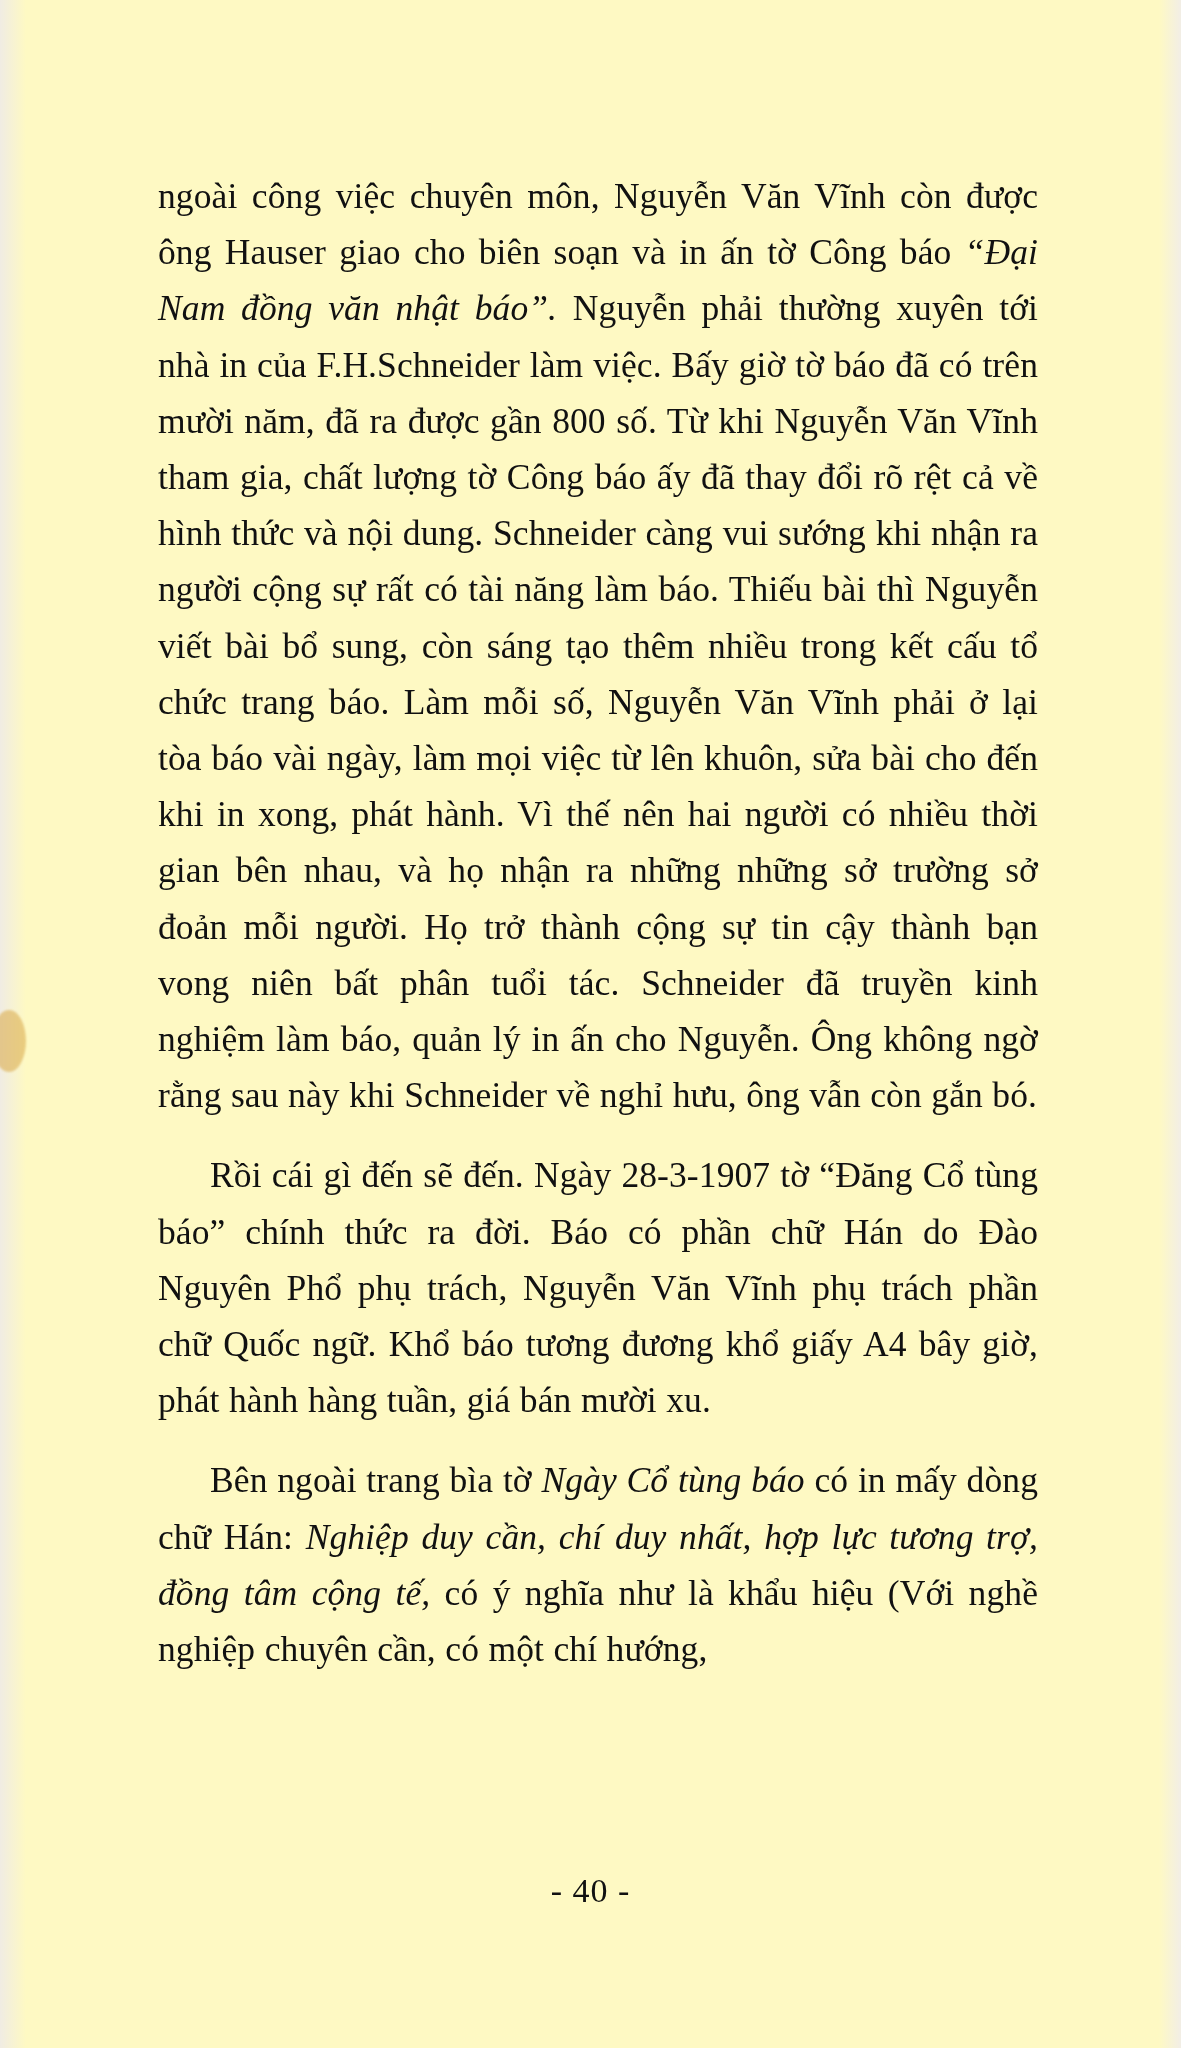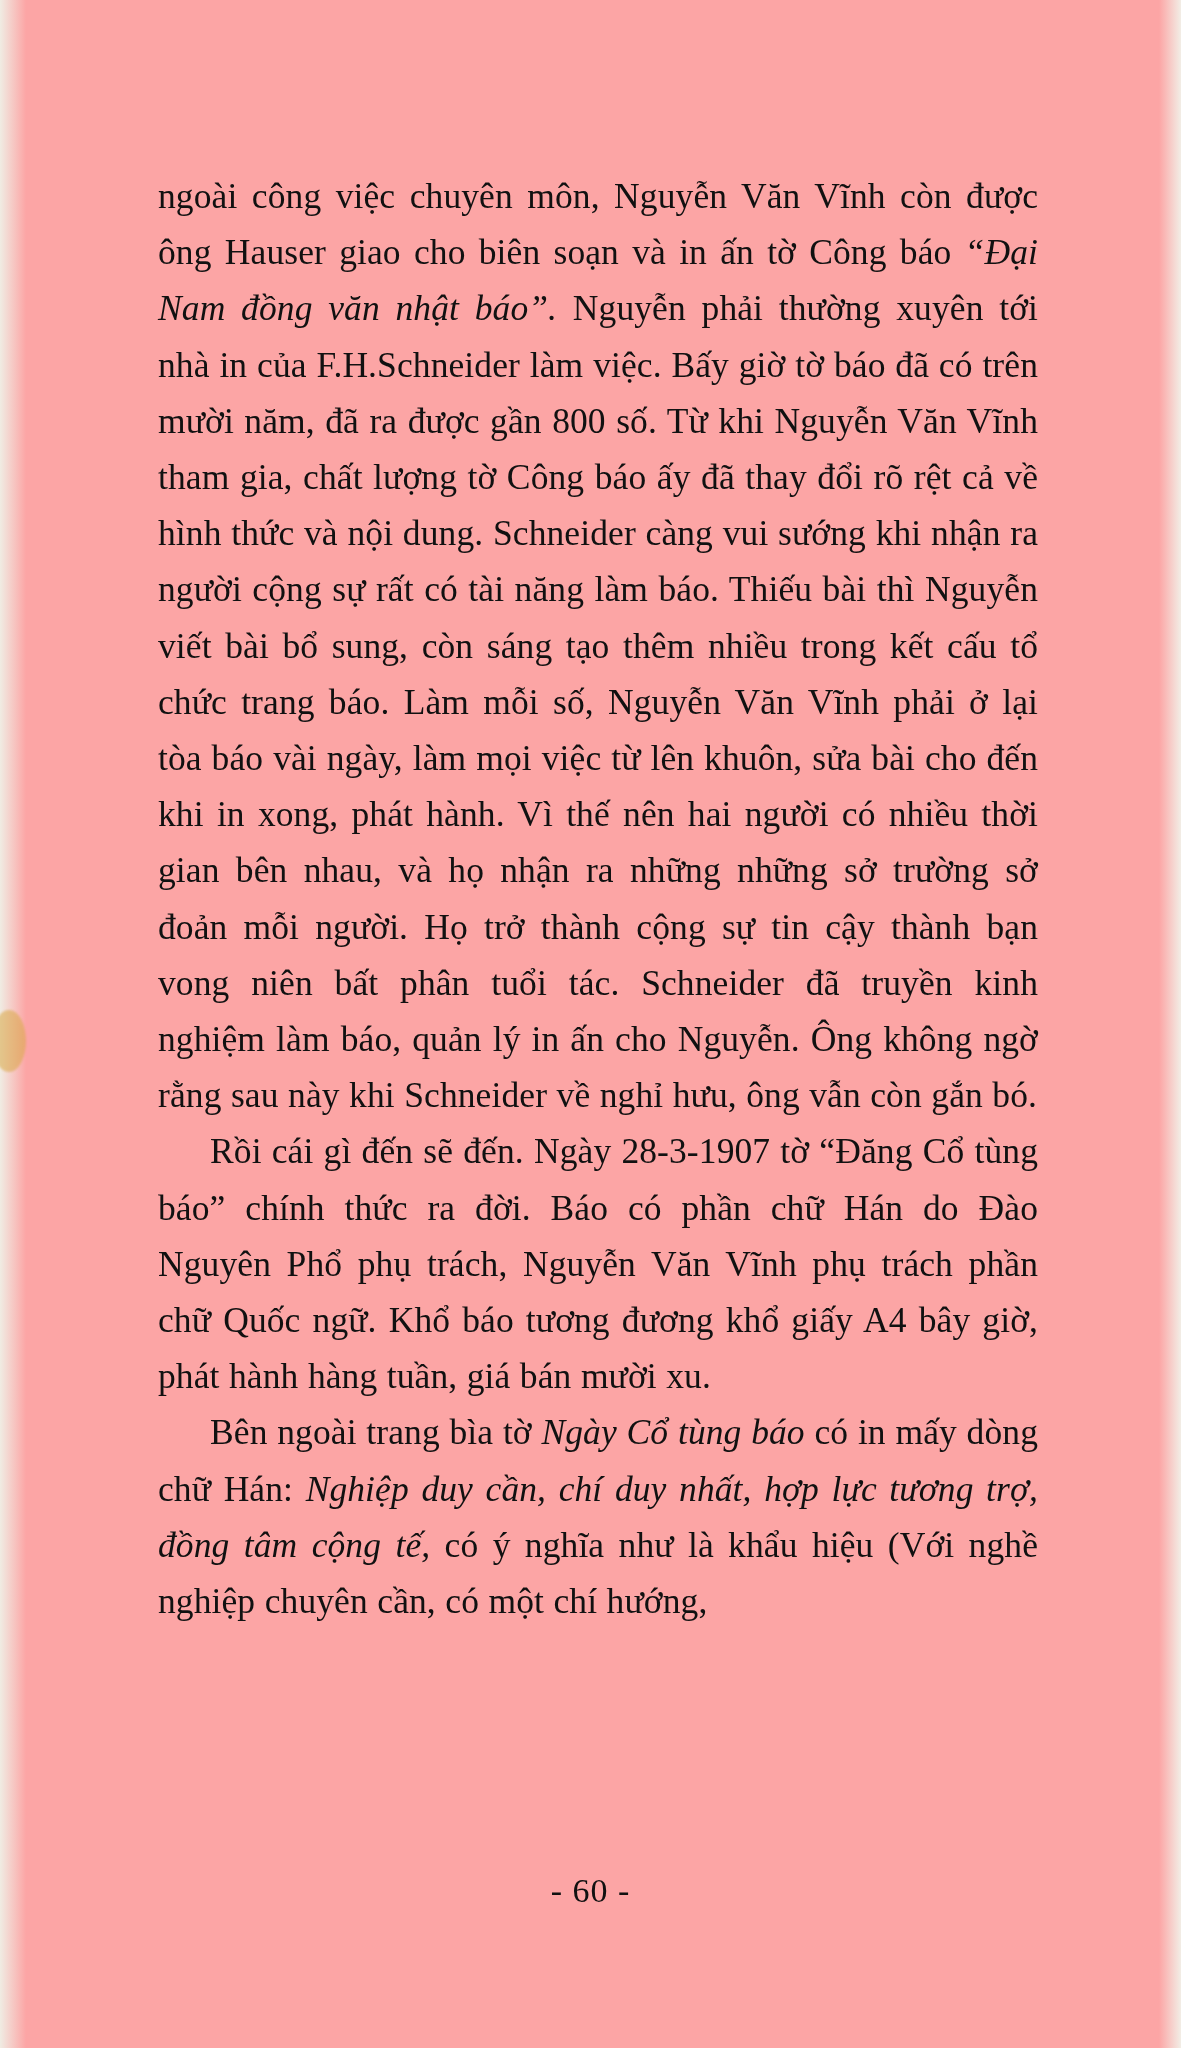--- a/index.html
+++ b/index.html
@@ -13,21 +13,21 @@
     position: relative;
     font-family: "Liberation Serif", serif;
     color: #111111;
     overflow: hidden;
   }
   .page {
     position: absolute;
     left: 0; top: 0;
     width: 1181px;
     height: 2048px;
-    background: #fca5a5;
+    background: #fef9c3;
   }
   
   .page::before {
     content: "";
     position: absolute;
     left: 0; top: 0; bottom: 0;
     width: 26px;
     background: linear-gradient(to right, #f0ece3, rgba(253,253,251,0));
     pointer-events: none;
   }
@@ -60,20 +60,21 @@
     margin: 0;
     font-size: 35.5px;
     line-height: 56.2px;
     text-align: justify;
     text-justify: inter-word;
     letter-spacing: 0.1px;
     word-spacing: 0.5px;
   }
   p.para.indent {
     text-indent: 52px;
+    margin-top: 24px;
   }
   .it {
     font-style: italic;
   }
   .folio {
     position: absolute;
     left: 0;
     top: 1872px;
     width: 1181px;
     text-align: center;
@@ -91,15 +92,15 @@
   <div class="textblock">
 
     <p class="para"><span>ngoài công việc chuyên môn, Nguyễn Văn Vĩnh còn được ông Hauser giao cho biên soạn và in ấn tờ Công báo </span><span class="it">“Đại Nam đồng văn nhật báo”.</span><span> Nguyễn phải thường xuyên tới nhà in của F.H.Schneider làm việc. Bấy giờ tờ báo đã có trên mười năm, đã ra được gần 800 số. Từ khi Nguyễn Văn Vĩnh tham gia, chất lượng tờ Công báo ấy đã thay đổi rõ rệt cả về hình thức và nội dung. Schneider càng vui sướng khi nhận ra người cộng sự rất có tài năng làm báo. Thiếu bài thì Nguyễn viết bài bổ sung, còn sáng tạo thêm nhiều trong kết cấu tổ chức trang báo. Làm mỗi số, Nguyễn Văn Vĩnh phải ở lại tòa báo vài ngày, làm mọi việc từ lên khuôn, sửa bài cho đến khi in xong, phát hành. Vì thế nên hai người có nhiều thời gian bên nhau, và họ nhận ra những những sở trường sở đoản mỗi người. Họ trở thành cộng sự tin cậy thành bạn vong niên bất phân tuổi tác. Schneider đã truyền kinh nghiệm làm báo, quản lý in ấn cho Nguyễn. Ông không ngờ rằng sau này khi Schneider về nghỉ hưu, ông vẫn còn gắn bó.</span></p>
 
     <p class="para indent"><span>Rồi cái gì đến sẽ đến. Ngày 28-3-1907 tờ “Đăng Cổ tùng báo” chính thức ra đời. Báo có phần chữ Hán do Đào Nguyên Phổ phụ trách, Nguyễn Văn Vĩnh phụ trách phần chữ Quốc ngữ. Khổ báo tương đương khổ giấy A4 bây giờ, phát hành hàng tuần, giá bán mười xu.</span></p>
 
     <p class="para indent"><span>Bên ngoài trang bìa tờ </span><span class="it">Ngày Cổ tùng báo</span><span> có in mấy dòng chữ Hán: </span><span class="it">Nghiệp duy cần, chí duy nhất, hợp lực tương trợ, đồng tâm cộng tế,</span><span> có ý nghĩa như là khẩu hiệu (Với nghề nghiệp chuyên cần, có một chí hướng,</span></p>
 
   </div>
 
-  <div class="folio">- 60 -</div>
+  <div class="folio">- 40 -</div>
 
 </div>
 
 </body></html>

